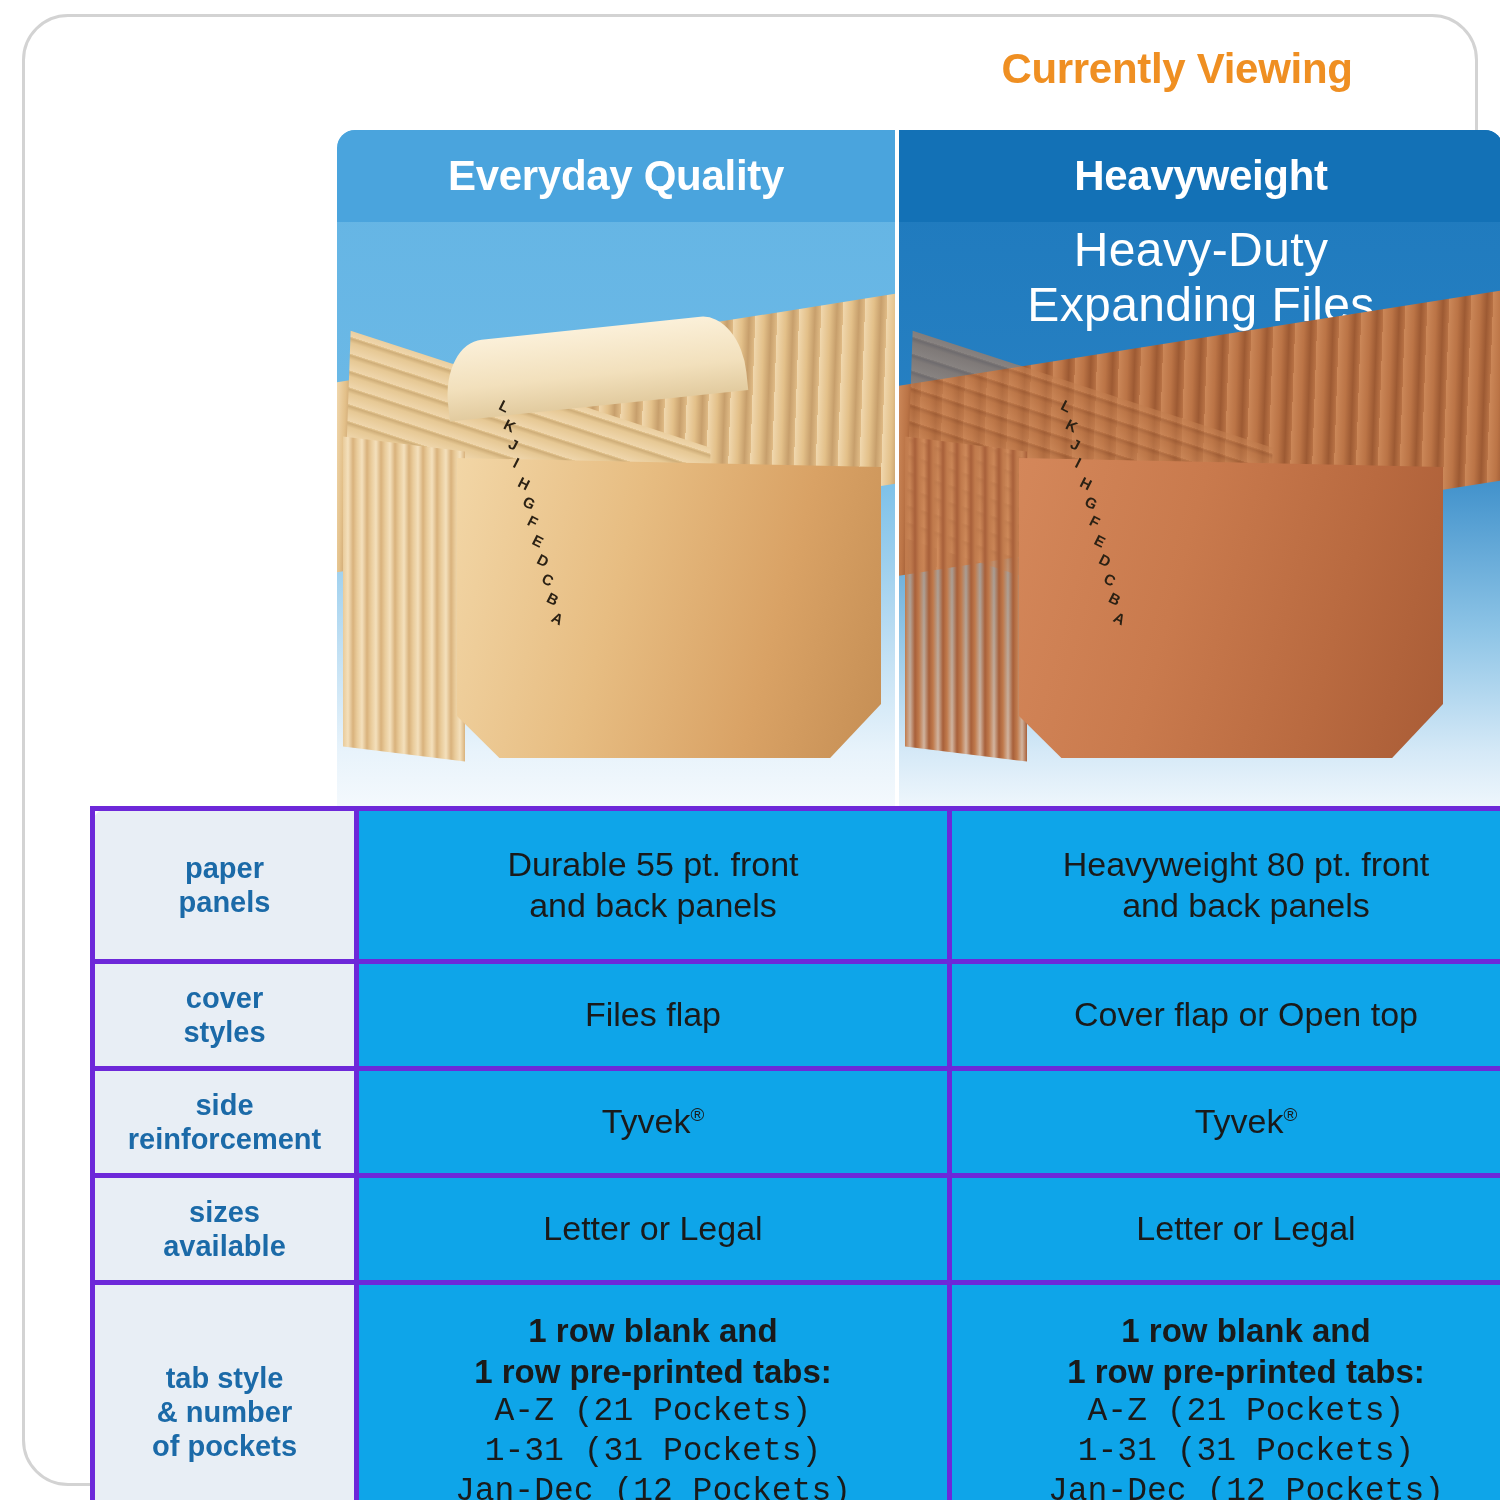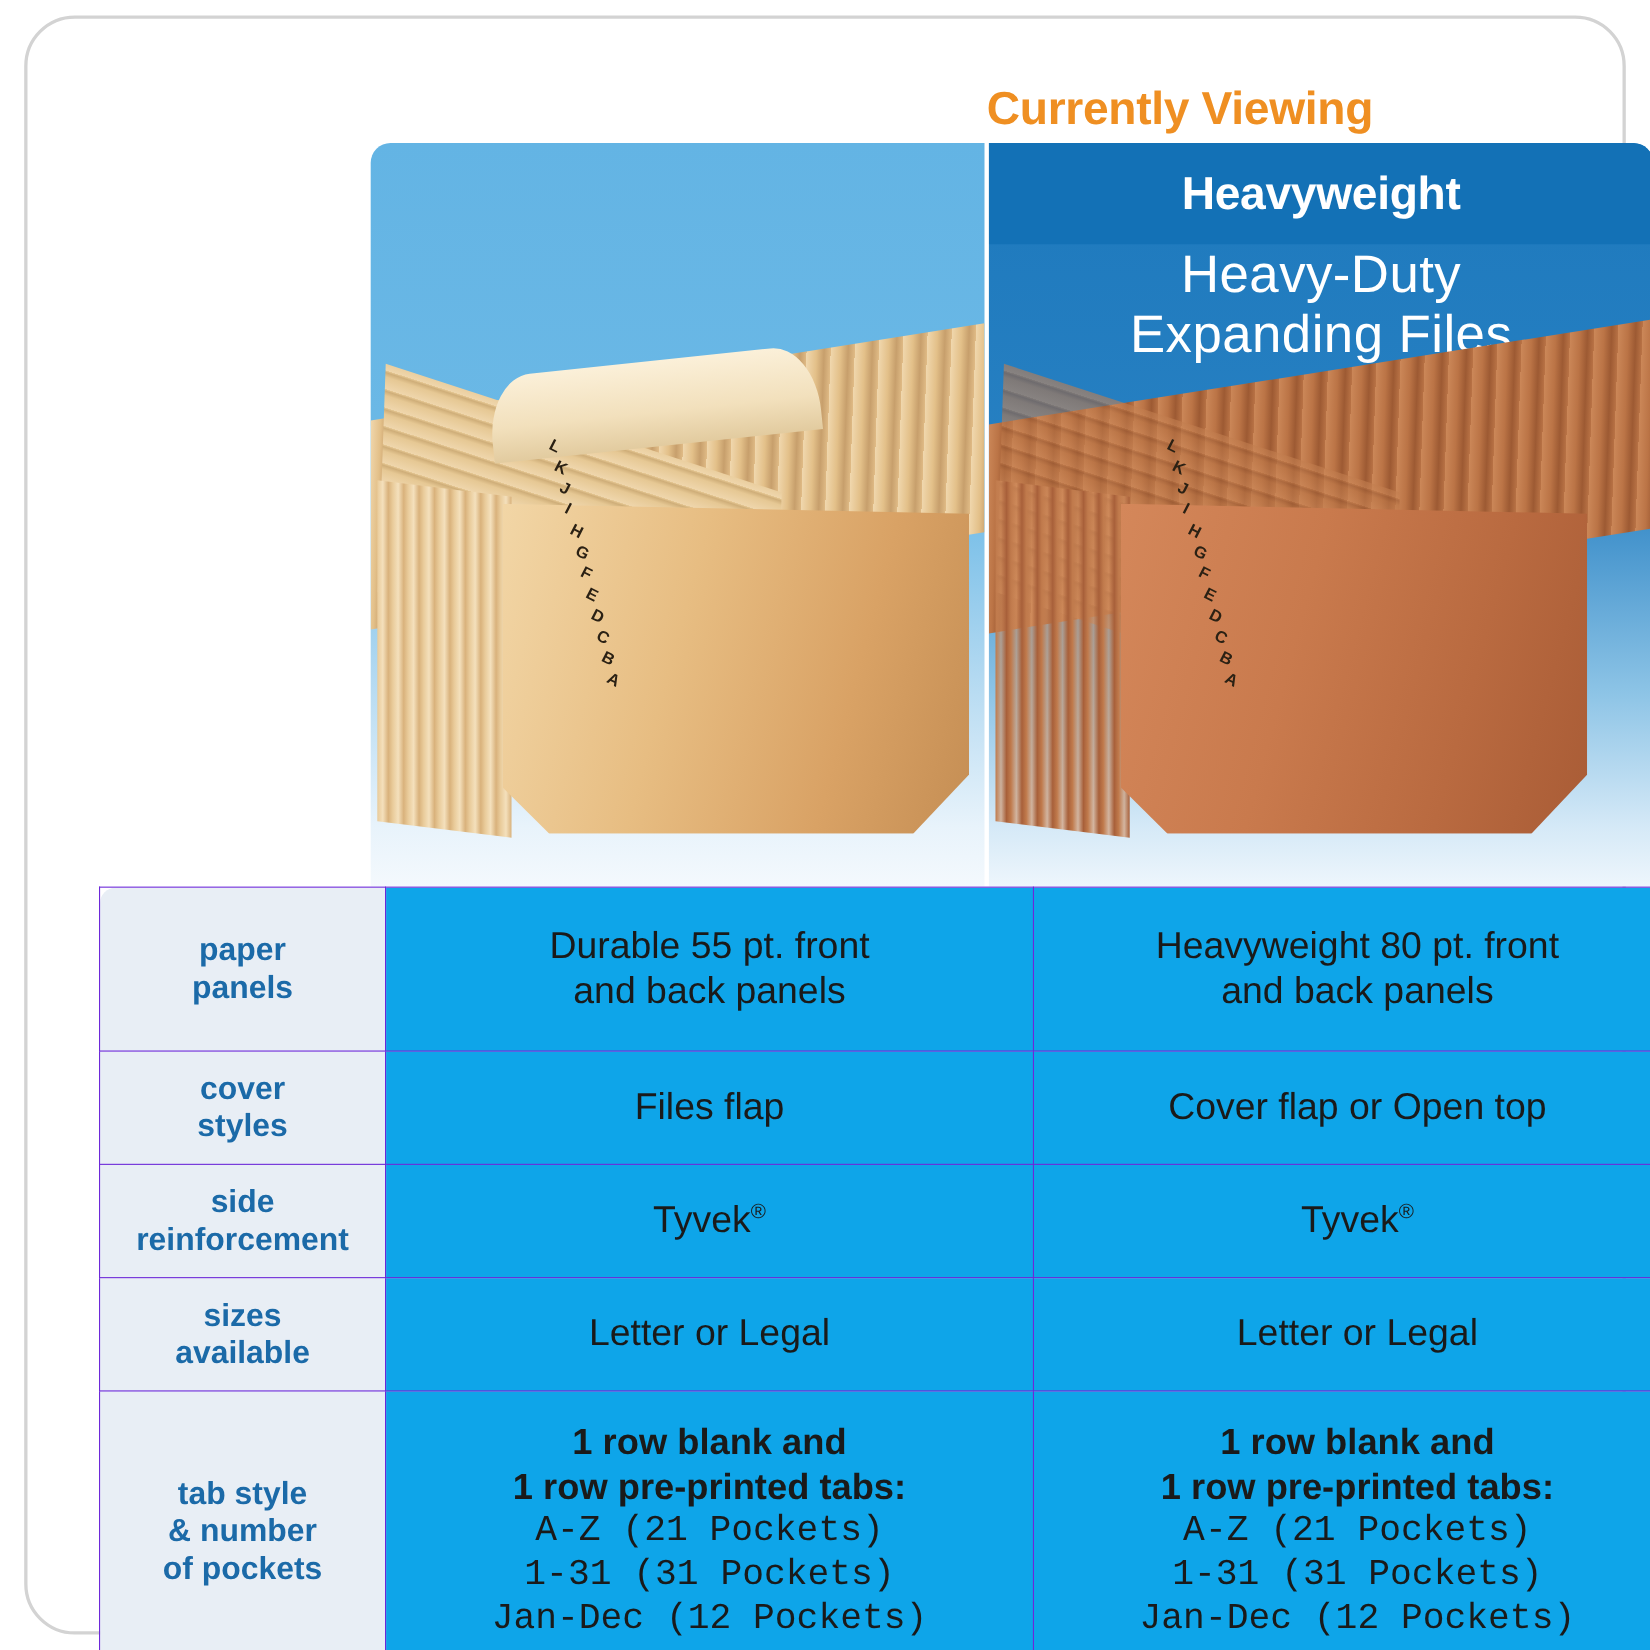--- a/index.html
+++ b/index.html
@@ -24,23 +24,23 @@
     border: 3px solid #d3d3d3;
     border-radius: 46px;
     box-sizing: border-box;
     background: #fff;
   }
 
   
   #currently-viewing {
     position: absolute;
     left: 872px;
-    top: 58px;
+    top: 28px;
     width: 560px;
-    text-align: left;
+    text-align: center;
     font-size: 42px;
     font-weight: bold;
     color: #ef8f22;
     letter-spacing: -0.3px;
   }
 
   
   #panels {
     position: absolute;
     left: 312px;
@@ -196,21 +196,21 @@
   
   #spec-table {
     position: absolute;
     left: 65px;
     top: 789px;
     width: 1367px;
     border-collapse: collapse;
     table-layout: fixed;
   }
   #spec-table td {
-    border: 1px solid #6d28d9;
+    border: 5px solid #6d28d9;
     vertical-align: middle;
     padding: 0;
   }
   .col-label {
     width: 247px;
     background: #e8eef5;
     color: #1b6aa8;
     font-weight: bold;
     font-size: 29px;
     text-align: center;
@@ -244,20 +244,21 @@
 </head>
 <body>
 
 <div id="card">
 
   <div id="currently-viewing">Currently Viewing</div>
 
   <div id="panels">
 
     <div class="panel left">
+      <div class="panel-header">Everyday Quality</div>
       <div class="product-art">
         <div class="art-pleats"></div>
         <div class="art-tabrow"></div>
         <div class="art-flap"></div>
         <div class="art-spine"></div>
         <div class="art-front"></div>
         <div class="tab-letters">
             <span style="left: 0px; top: 0px;">L</span>
             <span style="left: 13px; top: 15px;">K</span>
             <span style="left: 26px; top: 30px;">J</span>

